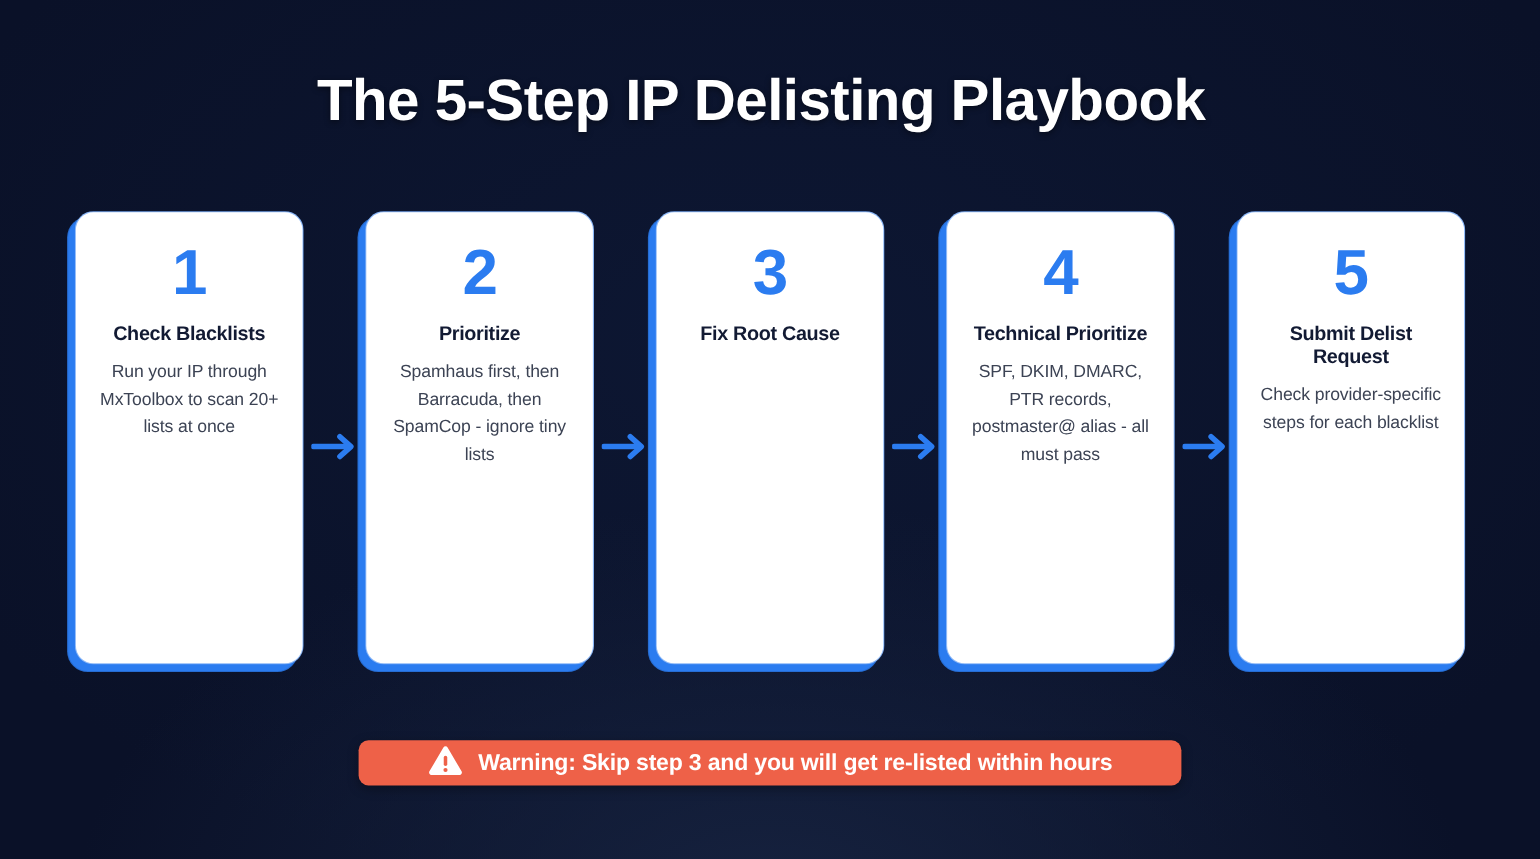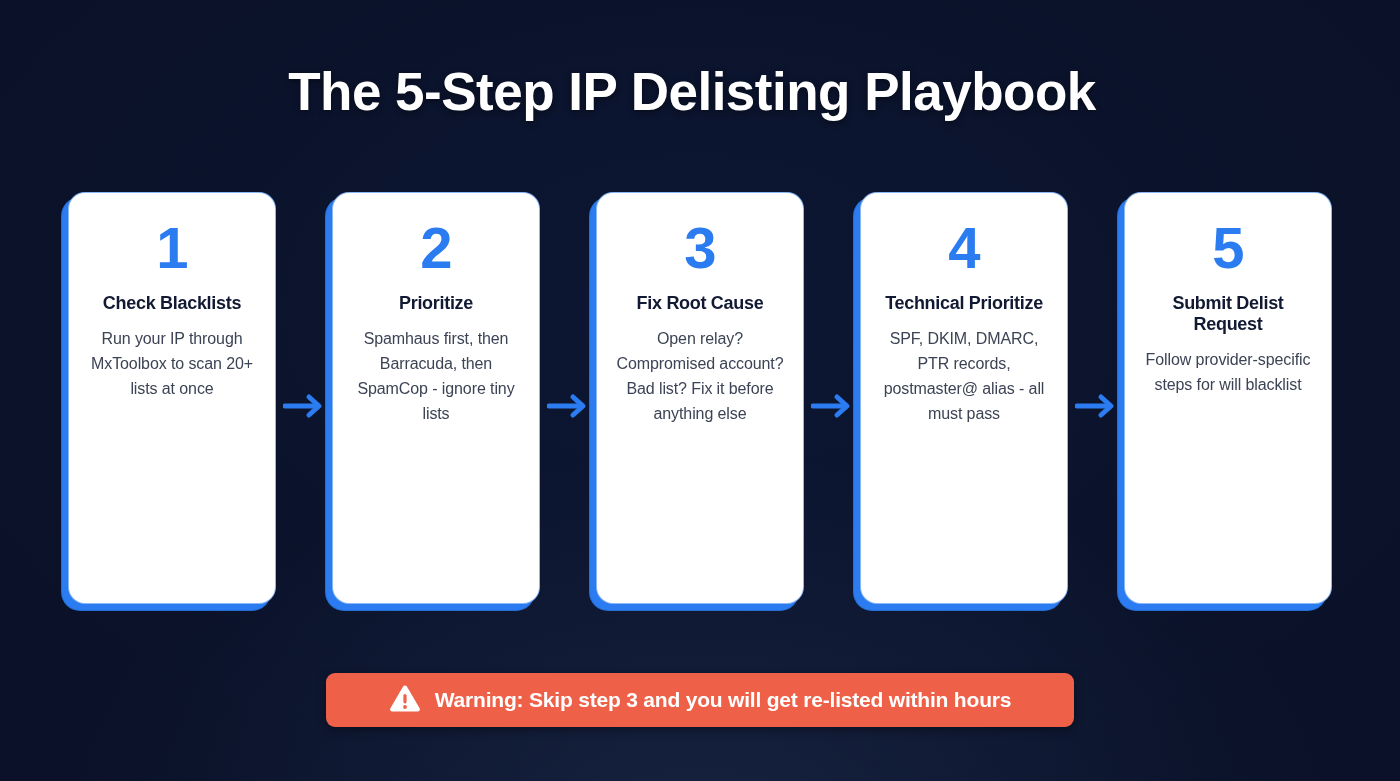--- a/index.html
+++ b/index.html
@@ -107,21 +107,21 @@
   }
   .arrow svg { display:block; }
 
   
   #warning-banner {
     position:absolute;
     left:50%;
     transform:translateX(-50%);
     top:673px;
     width:748px;
-    height:54px;
+    height:41px;
     background:#ee6148;
     border-radius:9px;
     display:flex;
     align-items:center;
     justify-content:center;
     gap:14px;
     box-shadow:0 3px 10px rgba(0,0,0,0.35);
   }
   #warning-banner .warn-icon { display:block; flex:0 0 auto; }
   #warning-text {
@@ -170,21 +170,20 @@
         <path d="M2 13 H33" stroke="#2b7cf0" stroke-width="5" stroke-linecap="round"></path>
         <path d="M26 4 L36 13 L26 22" stroke="#2b7cf0" stroke-width="5" stroke-linecap="round" stroke-linejoin="round" fill="none"></path>
       </svg>
     </span>
   </div>
 
   <div class="step-wrap">
     <div class="step-card">
       <div class="step-number">3</div>
       <div class="step-title">Fix Root Cause</div>
-      <div class="step-desc">Open relay? Compromised account? Bad list? Fix it before anything else</div>
     </div>
   </div>
 
   <div class="arrow">
     <span>
       <svg width="42" height="26" viewBox="0 0 42 26" fill="none">
         <path d="M2 13 H33" stroke="#2b7cf0" stroke-width="5" stroke-linecap="round"></path>
         <path d="M26 4 L36 13 L26 22" stroke="#2b7cf0" stroke-width="5" stroke-linecap="round" stroke-linejoin="round" fill="none"></path>
       </svg>
     </span>
@@ -204,21 +203,21 @@
         <path d="M2 13 H33" stroke="#2b7cf0" stroke-width="5" stroke-linecap="round"></path>
         <path d="M26 4 L36 13 L26 22" stroke="#2b7cf0" stroke-width="5" stroke-linecap="round" stroke-linejoin="round" fill="none"></path>
       </svg>
     </span>
   </div>
 
   <div class="step-wrap">
     <div class="step-card">
       <div class="step-number">5</div>
       <div class="step-title">Submit Delist Request</div>
-      <div class="step-desc">Follow provider-specific steps for will blacklist</div>
+      <div class="step-desc">Check provider-specific steps for each blacklist</div>
     </div>
   </div>
 
 </div>
 
 <div id="warning-banner">
   <span class="warn-icon">
     <svg width="32" height="29" viewBox="0 0 32 29">
       <path d="M14.1 2.6 L1.4 24.2 a2.2 2.2 0 0 0 1.9 3.3 h25.4 a2.2 2.2 0 0 0 1.9 -3.3 L17.9 2.6 a2.2 2.2 0 0 0 -3.8 0 z" fill="#ffffff"></path>
       <rect x="14.4" y="10.0" width="3.2" height="9.4" rx="1.6" fill="#ee6148"></rect>

